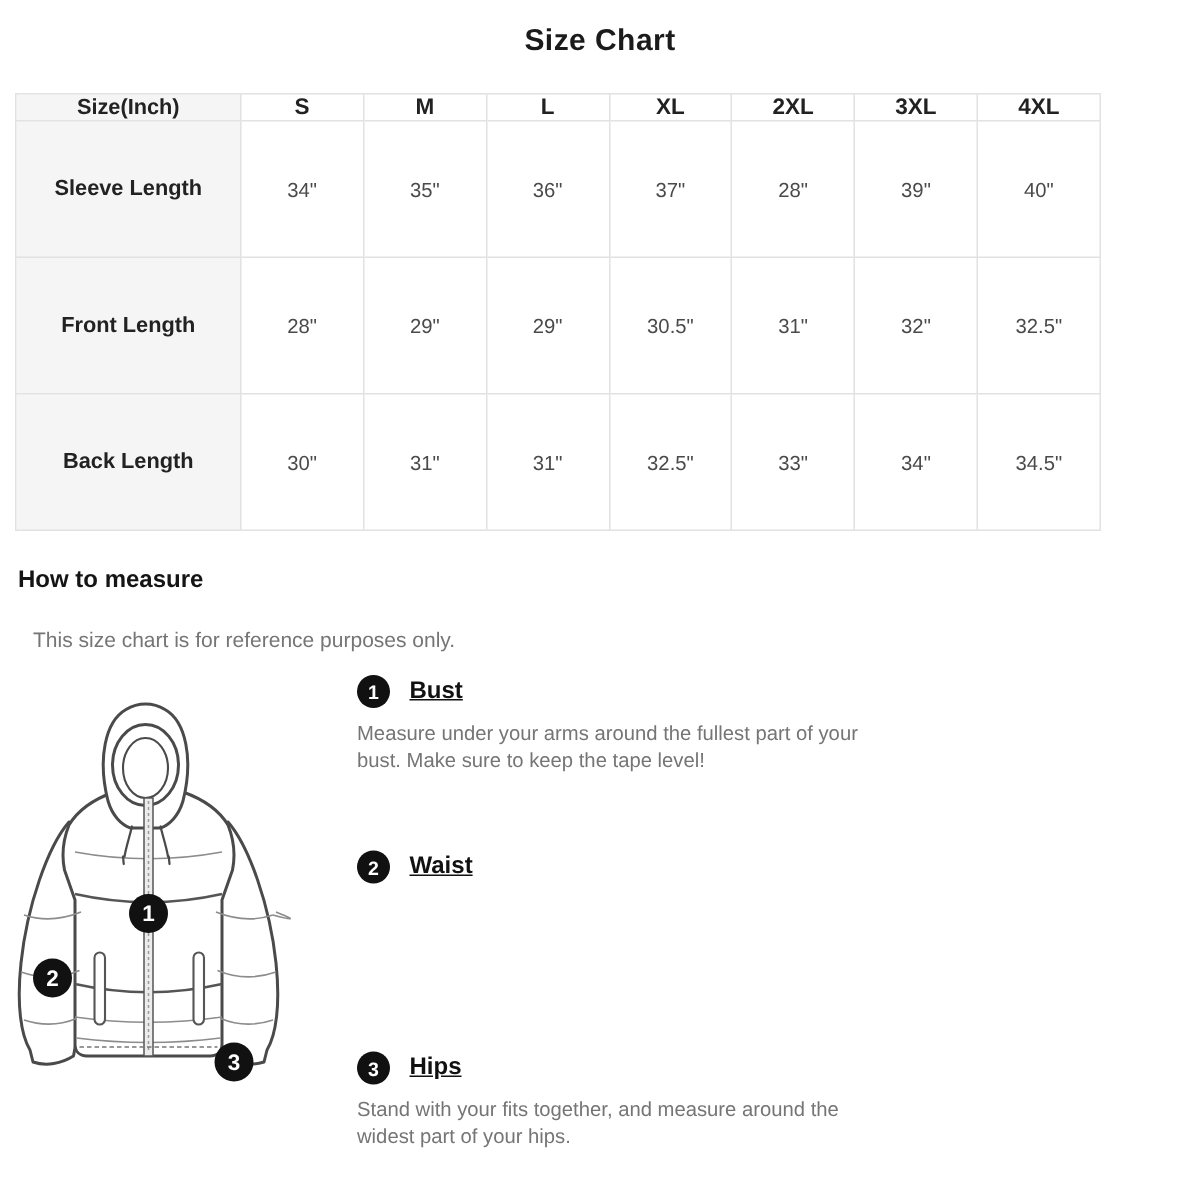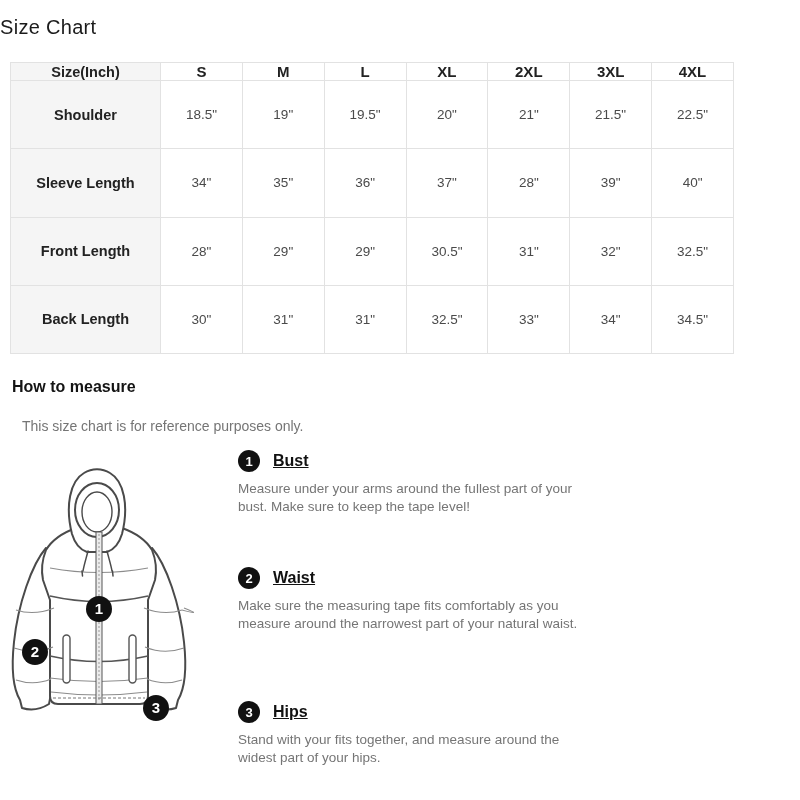--- a/index.html
+++ b/index.html
@@ -1,20 +1,20 @@
 <!DOCTYPE html>
 <html><head>
 <meta charset="utf-8">
 <style>
   html, body { margin:0; padding:0; background:#ffffff; }
   body { width:800px; height:800px; font-family:"Liberation Sans", sans-serif; }
   .page { position:relative; width:800px; height:800px; overflow:hidden; background:#fff; }
 
-  .title { position:absolute; top:16px; left:0; width:100%; margin:0; text-align:left;
-           font-size:20px; font-weight:normal; color:#1b1b1b; letter-spacing:.3px; }
+  .title { position:absolute; top:16px; left:0; width:100%; margin:0; text-align:center;
+           font-size:20px; font-weight:bold; color:#1b1b1b; letter-spacing:.3px; }
 
   table.size-table { position:absolute; top:62px; left:10px; width:724px; height:292px;
                      border-collapse:collapse; table-layout:fixed; }
   table.size-table col.c-label { width:150px; }
   table.size-table th, table.size-table td { border:1px solid #e2e2e2; text-align:center;
                      vertical-align:middle; padding:0; }
   th.rl, td.rl { background:#f5f5f5; font-weight:bold; font-size:14.5px; color:#222; }
   thead th.hdr { background:#ffffff; font-weight:bold; font-size:15px; color:#222; }
   td.val { background:#ffffff; font-size:13.5px; font-weight:normal; color:#4a4a4a; }
 
@@ -60,30 +60,20 @@
         <th class="hdr">S</th>
         <th class="hdr">M</th>
         <th class="hdr">L</th>
         <th class="hdr">XL</th>
         <th class="hdr">2XL</th>
         <th class="hdr">3XL</th>
         <th class="hdr">4XL</th>
       </tr>
     </thead>
     <tbody>
-      <tr>
-        <td class="rl">Shoulder</td>
-        <td class="val">18.5"</td>
-        <td class="val">19"</td>
-        <td class="val">19.5"</td>
-        <td class="val">20"</td>
-        <td class="val">21"</td>
-        <td class="val">21.5"</td>
-        <td class="val">22.5"</td>
-      </tr>
       <tr>
         <td class="rl">Sleeve Length</td>
         <td class="val">34"</td>
         <td class="val">35"</td>
         <td class="val">36"</td>
         <td class="val">37"</td>
         <td class="val">28"</td>
         <td class="val">39"</td>
         <td class="val">40"</td>
       </tr>
@@ -184,21 +174,20 @@
         <span class="badge">1</span>
         <span class="step-label">Bust</span>
       </div>
       <p class="step-desc">Measure under your arms around the fullest part of your bust. Make sure to keep the tape level!</p>
     </div>
     <div class="step step-2">
       <div class="step-head">
         <span class="badge">2</span>
         <span class="step-label">Waist</span>
       </div>
-      <p class="step-desc">Make sure the measuring tape fits comfortably as you measure around the narrowest part of your natural waist.</p>
     </div>
     <div class="step step-3">
       <div class="step-head">
         <span class="badge">3</span>
         <span class="step-label">Hips</span>
       </div>
       <p class="step-desc">Stand with your fits together, and measure around the widest part of your hips.</p>
     </div>
   </div>
 

